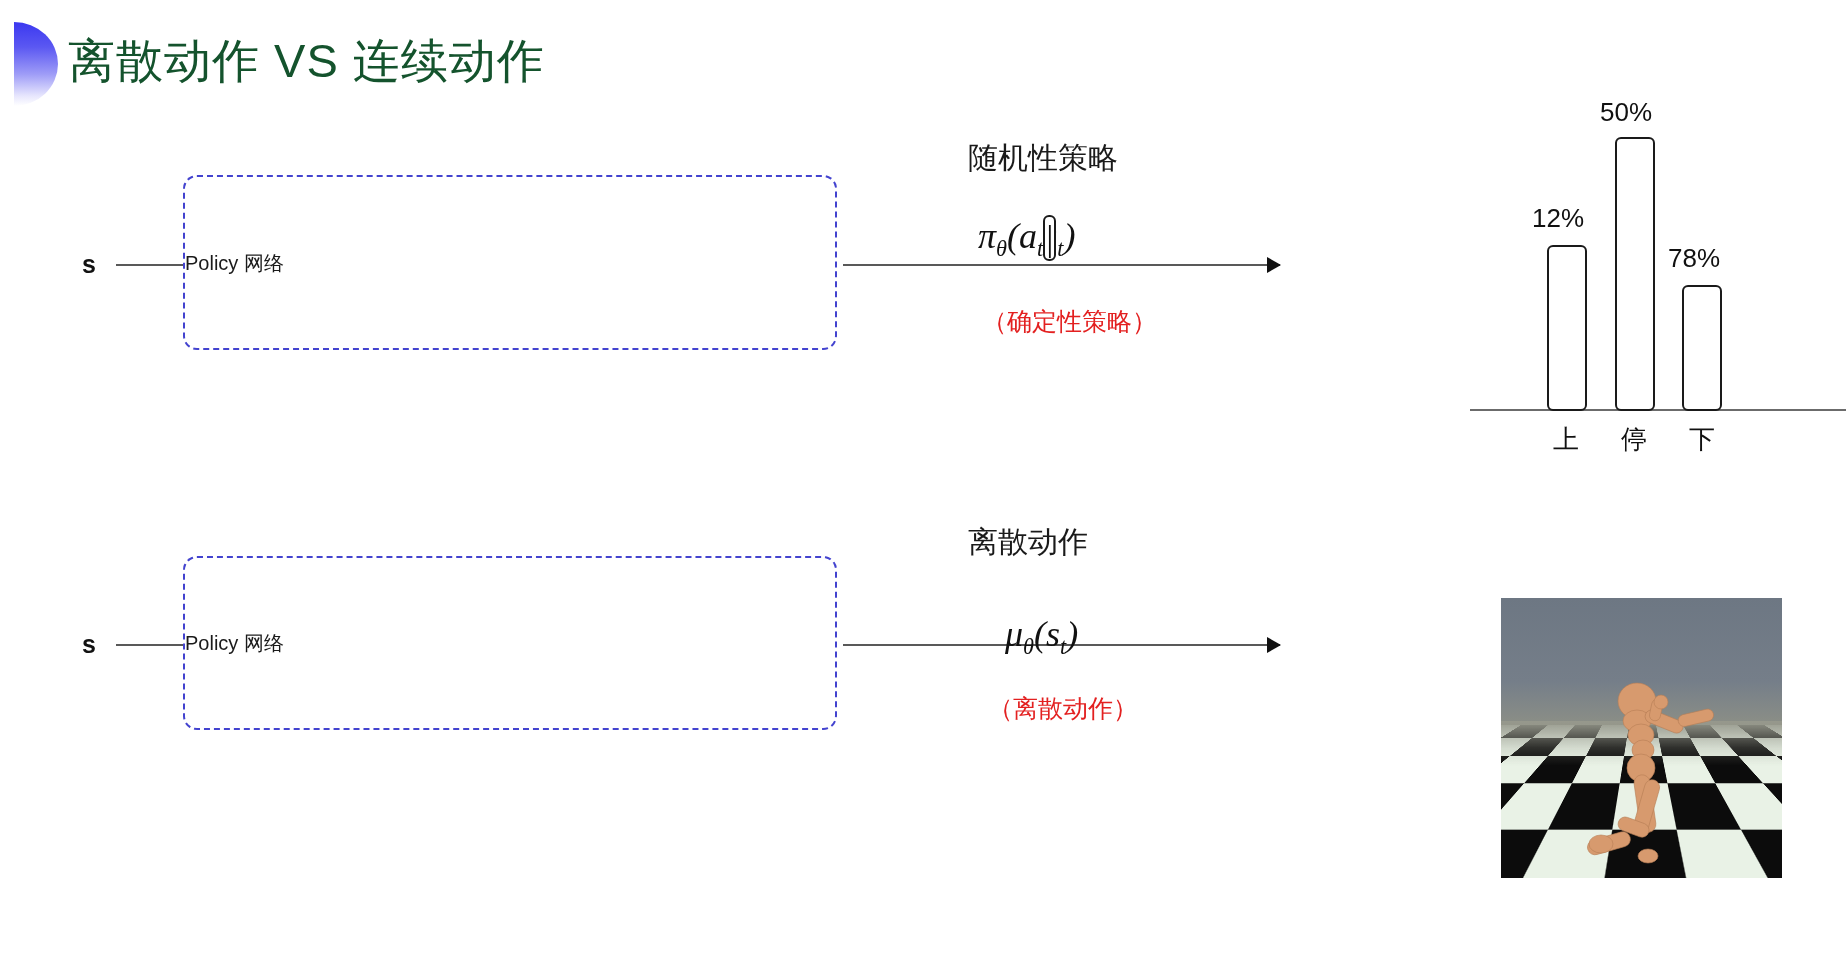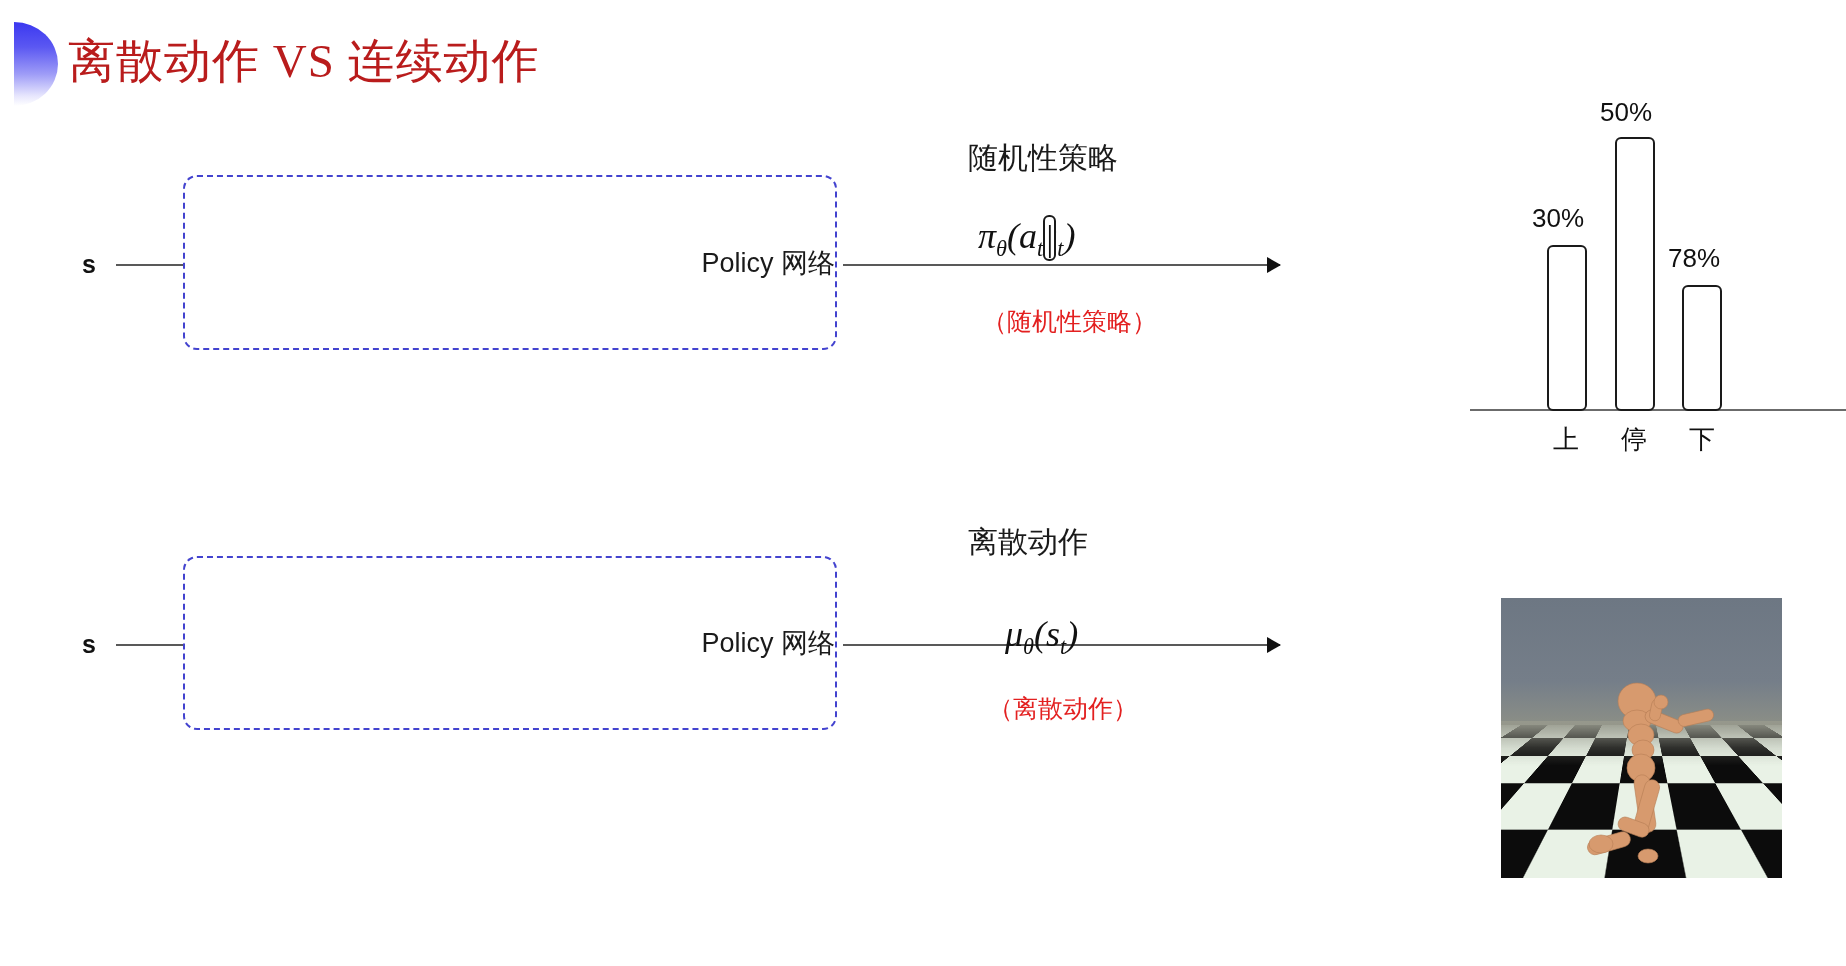--- a/index.html
+++ b/index.html
@@ -27,40 +27,40 @@
     border-bottom-right-radius: 44px 42px;
     background: linear-gradient(to bottom, #3b38f0 0%, #5b58f2 30%, #9e9cf7 62%, #e7e6fd 88%, #ffffff 100%);
   }
   #page-title {
     position: absolute;
     left: 68px;
     top: 26px;
     font-size: 47px;
     line-height: 70px;
     letter-spacing: 1px;
-    color: #b91c1c;
-    font-family: Liberation Serif, serif;
+    color: #14532d;
+    font-family: Liberation Sans, sans-serif;
     white-space: nowrap;
   }
 
   
   .policy-box {
     position: absolute;
     border: 2.2px dashed #4343cf;
     border-radius: 14px;
     background: #ffffff;
     box-sizing: border-box;
   }
   .policy-label {
     position: absolute;
     left: 0; right: 0;
     top: 50%;
     transform: translateY(-50%);
-    text-align: right;
-    font-size: 27px;
+    text-align: left;
+    font-size: 20px;
     color: #1a1a1a;
     font-family: "Liberation Sans", "DejaVu Sans", sans-serif;
   }
 
   .state-label {
     position: absolute;
     font-size: 25px;
     font-weight: bold;
     color: #111;
     font-family: "Liberation Sans", "DejaVu Sans", sans-serif;
@@ -212,27 +212,27 @@
 </div>
 
 <div class="arrow" style="left:843px; top:264px; width:437px;"></div>
 
 <div class="policy-name nosel" style="left:968px; top:138px;">随机性策略</div>
 
 <div class="formula nosel" style="left:978px; top:198px;">
   <span>π</span><span class="sub">θ</span><span>(</span><span>a</span><span class="sub">t</span><span class="bar">|</span><span>s</span><span class="sub">t</span><span>)</span>
 </div>
 
-<div class="red-note nosel" style="left:982px; top:305px;">（随机性策略）</div>
+<div class="red-note nosel" style="left:982px; top:305px;">（确定性策略）</div>
 
 <div id="bar-chart">
   <div id="chart-baseline"></div>
 
   <div class="bar" style="left:87px; top:150px; width:40px; height:166px;"></div>
-  <div class="bar-value nosel" style="left:72px; top:108px;">30%</div>
+  <div class="bar-value nosel" style="left:72px; top:108px;">12%</div>
   <div class="bar-cat nosel" style="left:93px; top:327px;">上</div>
 
   <div class="bar" style="left:155px; top:42px; width:40px; height:274px;"></div>
   <div class="bar-value nosel" style="left:140px; top:2px;text-align:right;">50%</div>
   <div class="bar-cat nosel" style="left:161px; top:327px;">停</div>
 
   <div class="bar" style="left:222px; top:190px; width:40px; height:126px;"></div>
   <div class="bar-value nosel" style="left:208px; top:148px;">78%</div>
   <div class="bar-cat nosel" style="left:229px; top:327px;">下</div>
 </div>

